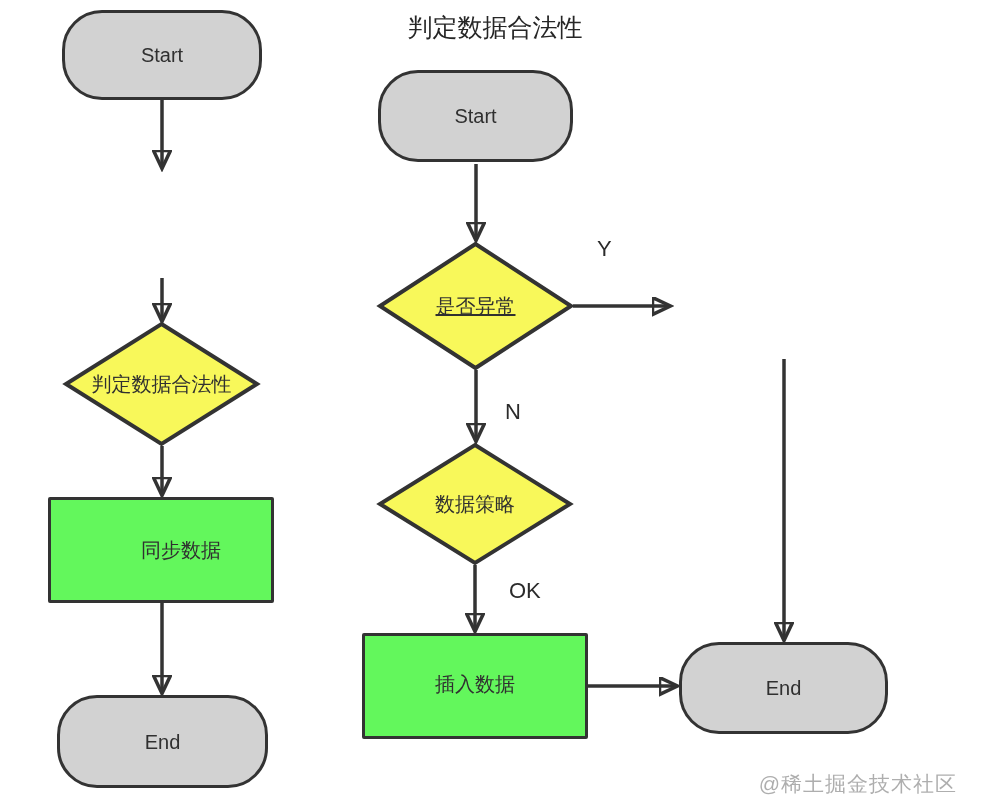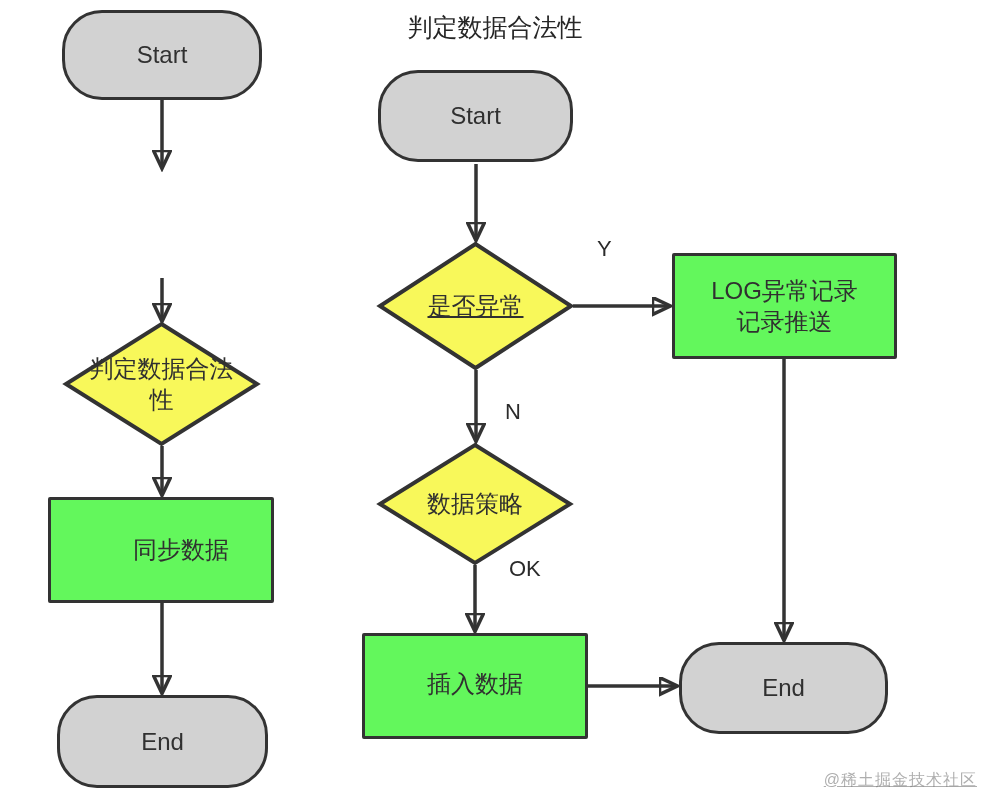--- a/index.html
+++ b/index.html
@@ -22,21 +22,21 @@
     stroke: var(--stroke, #333);
     stroke-width: 3.5;
   }
   .node {
     position: absolute;
     display: flex;
     align-items: center;
     justify-content: center;
     text-align: center;
     color: var(--text, #303030);
-    font-size: 24px;
+    font-size: 20px;
     line-height: 1.3;
   }
   .terminal {
     background: var(--terminal-fill, #d2d2d2);
     border: 3px solid var(--stroke, #333);
     border-radius: 40px;
   }
   .process {
     background: var(--process-fill, #63f75c);
     border: 3px solid var(--stroke, #333);
@@ -64,26 +64,25 @@
     text-align: center;
     line-height: 1.2;
   }
   .edge-label {
     position: absolute;
     font-size: 22px;
     color: #2b2b2b;
   }
   .watermark {
     position: absolute;
-    right: 4px;
+    right: 24px;
     top: 770px;
-    font-size: 16px;
+    font-size: 21px;
     color: rgba(125, 125, 125, 0.62);
     letter-spacing: 1px;
-    text-decoration: underline;
   }
 </style>
 </head>
 <body>
 
 <div class="canvas">
 
   <svg class="edges" viewBox="0 0 981 799">
     <defs>
       <marker id="arrow" markerUnits="userSpaceOnUse" markerWidth="22" markerHeight="20" refX="18.5" refY="9.5" orient="auto">
@@ -130,26 +129,22 @@
 
   <div class="node decision" style="left:378px; top:242px; width:195px; height:128px;text-decoration:underline;">
     <svg viewBox="0 0 195 128" preserveAspectRatio="none">
       <polygon points="97.5,2 193,64 97.5,126 2,64"></polygon>
     </svg>
     <span class="label">是否异常</span>
   </div>
 
   <span class="edge-label" style="left:597px; top:236px;">Y</span>
   <span class="edge-label" style="left:505px; top:399px;">N</span>
-  <span class="edge-label" style="left:509px; top:556px;">OK</span>
+  <span class="edge-label" style="left:509px; top:578px;">OK</span>
 
-  <div class="node process" style="left:672px; top:253px; width:225px; height:106px;">
-    <span class="multiline">LOG异常记录
-记录推送</span>
-  </div>
 
   <div class="node decision" style="left:378px; top:443px; width:194px; height:122px;text-align:right;">
     <svg viewBox="0 0 194 122" preserveAspectRatio="none">
       <polygon points="97,2 192,61 97,120 2,61"></polygon>
     </svg>
     <span class="label">数据策略</span>
   </div>
 
   <div class="node process" style="left:362px; top:633px; width:226px; height:106px;font-family:Liberation Mono, monospace;">
     <span>插入数据</span>

